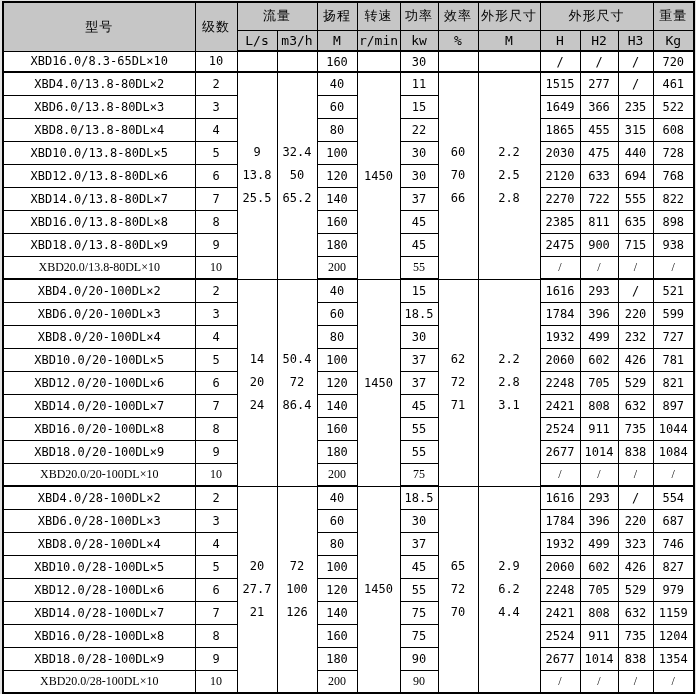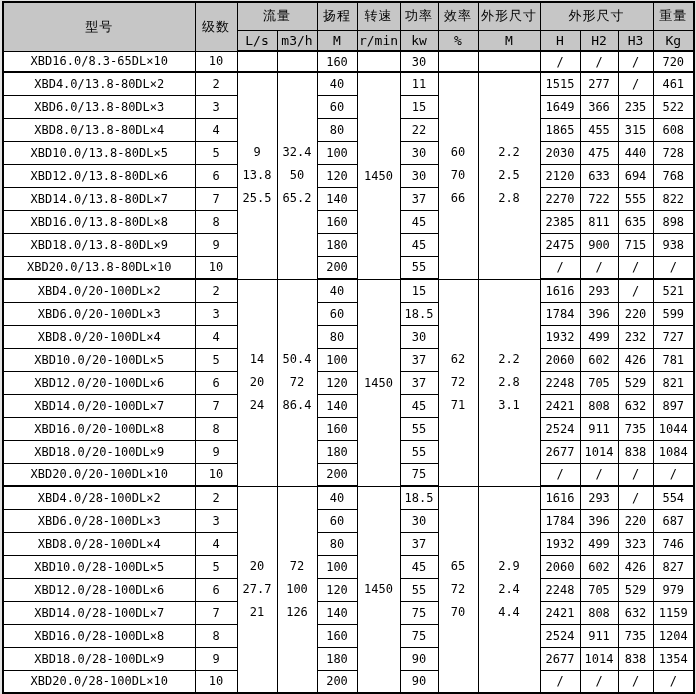--- a/index.html
+++ b/index.html
@@ -33,21 +33,21 @@
     background:#c6c6c6;
     font-size:13px;
   }
   thead th.cjk { font-family:"DejaVu Sans","Liberation Sans",sans-serif; letter-spacing:1px; }
   tr.toprow { height:21px; }
   tr.toprow td { border-bottom:2px solid #000; }
   tr.head1 { height:28px; }
   tr.head2 { height:21px;padding-left:44px; }
   tr.head2 th { border-bottom:2px solid #000; }
   tr.datarow { height:23px; }
-  tr.block-end td { border-bottom:2px solid #000; }
+  tr.block-end td { border-bottom:2px solid #000;font-family:Liberation Serif, serif; }
   .mline { height:23px; line-height:23px; }
   .wm {
     position:absolute;
     top:658px; right:16px;
     font-family:"DejaVu Sans","Liberation Sans",sans-serif;
     font-size:20px;
     font-weight:bold;
     color:#2e2e2e;
     letter-spacing:0.5px;
     white-space:nowrap;
@@ -364,21 +364,21 @@
     <td>40</td>
     <td rowspan="9">1450</td>
     <td>18.5</td>
     <td rowspan="9">
       <div class="mline">65</div>
       <div class="mline">72</div>
       <div class="mline">70</div>
     </td>
     <td rowspan="9">
       <div class="mline">2.9</div>
-      <div class="mline">2.4</div>
+      <div class="mline">6.2</div>
       <div class="mline">4.4</div>
     </td>
     <td>1616</td>
     <td>293</td>
     <td>/</td>
     <td>554</td>
   </tr>
   <tr class="datarow">
     <td>XBD6.0/28-100DL×3</td>
     <td>3</td>

